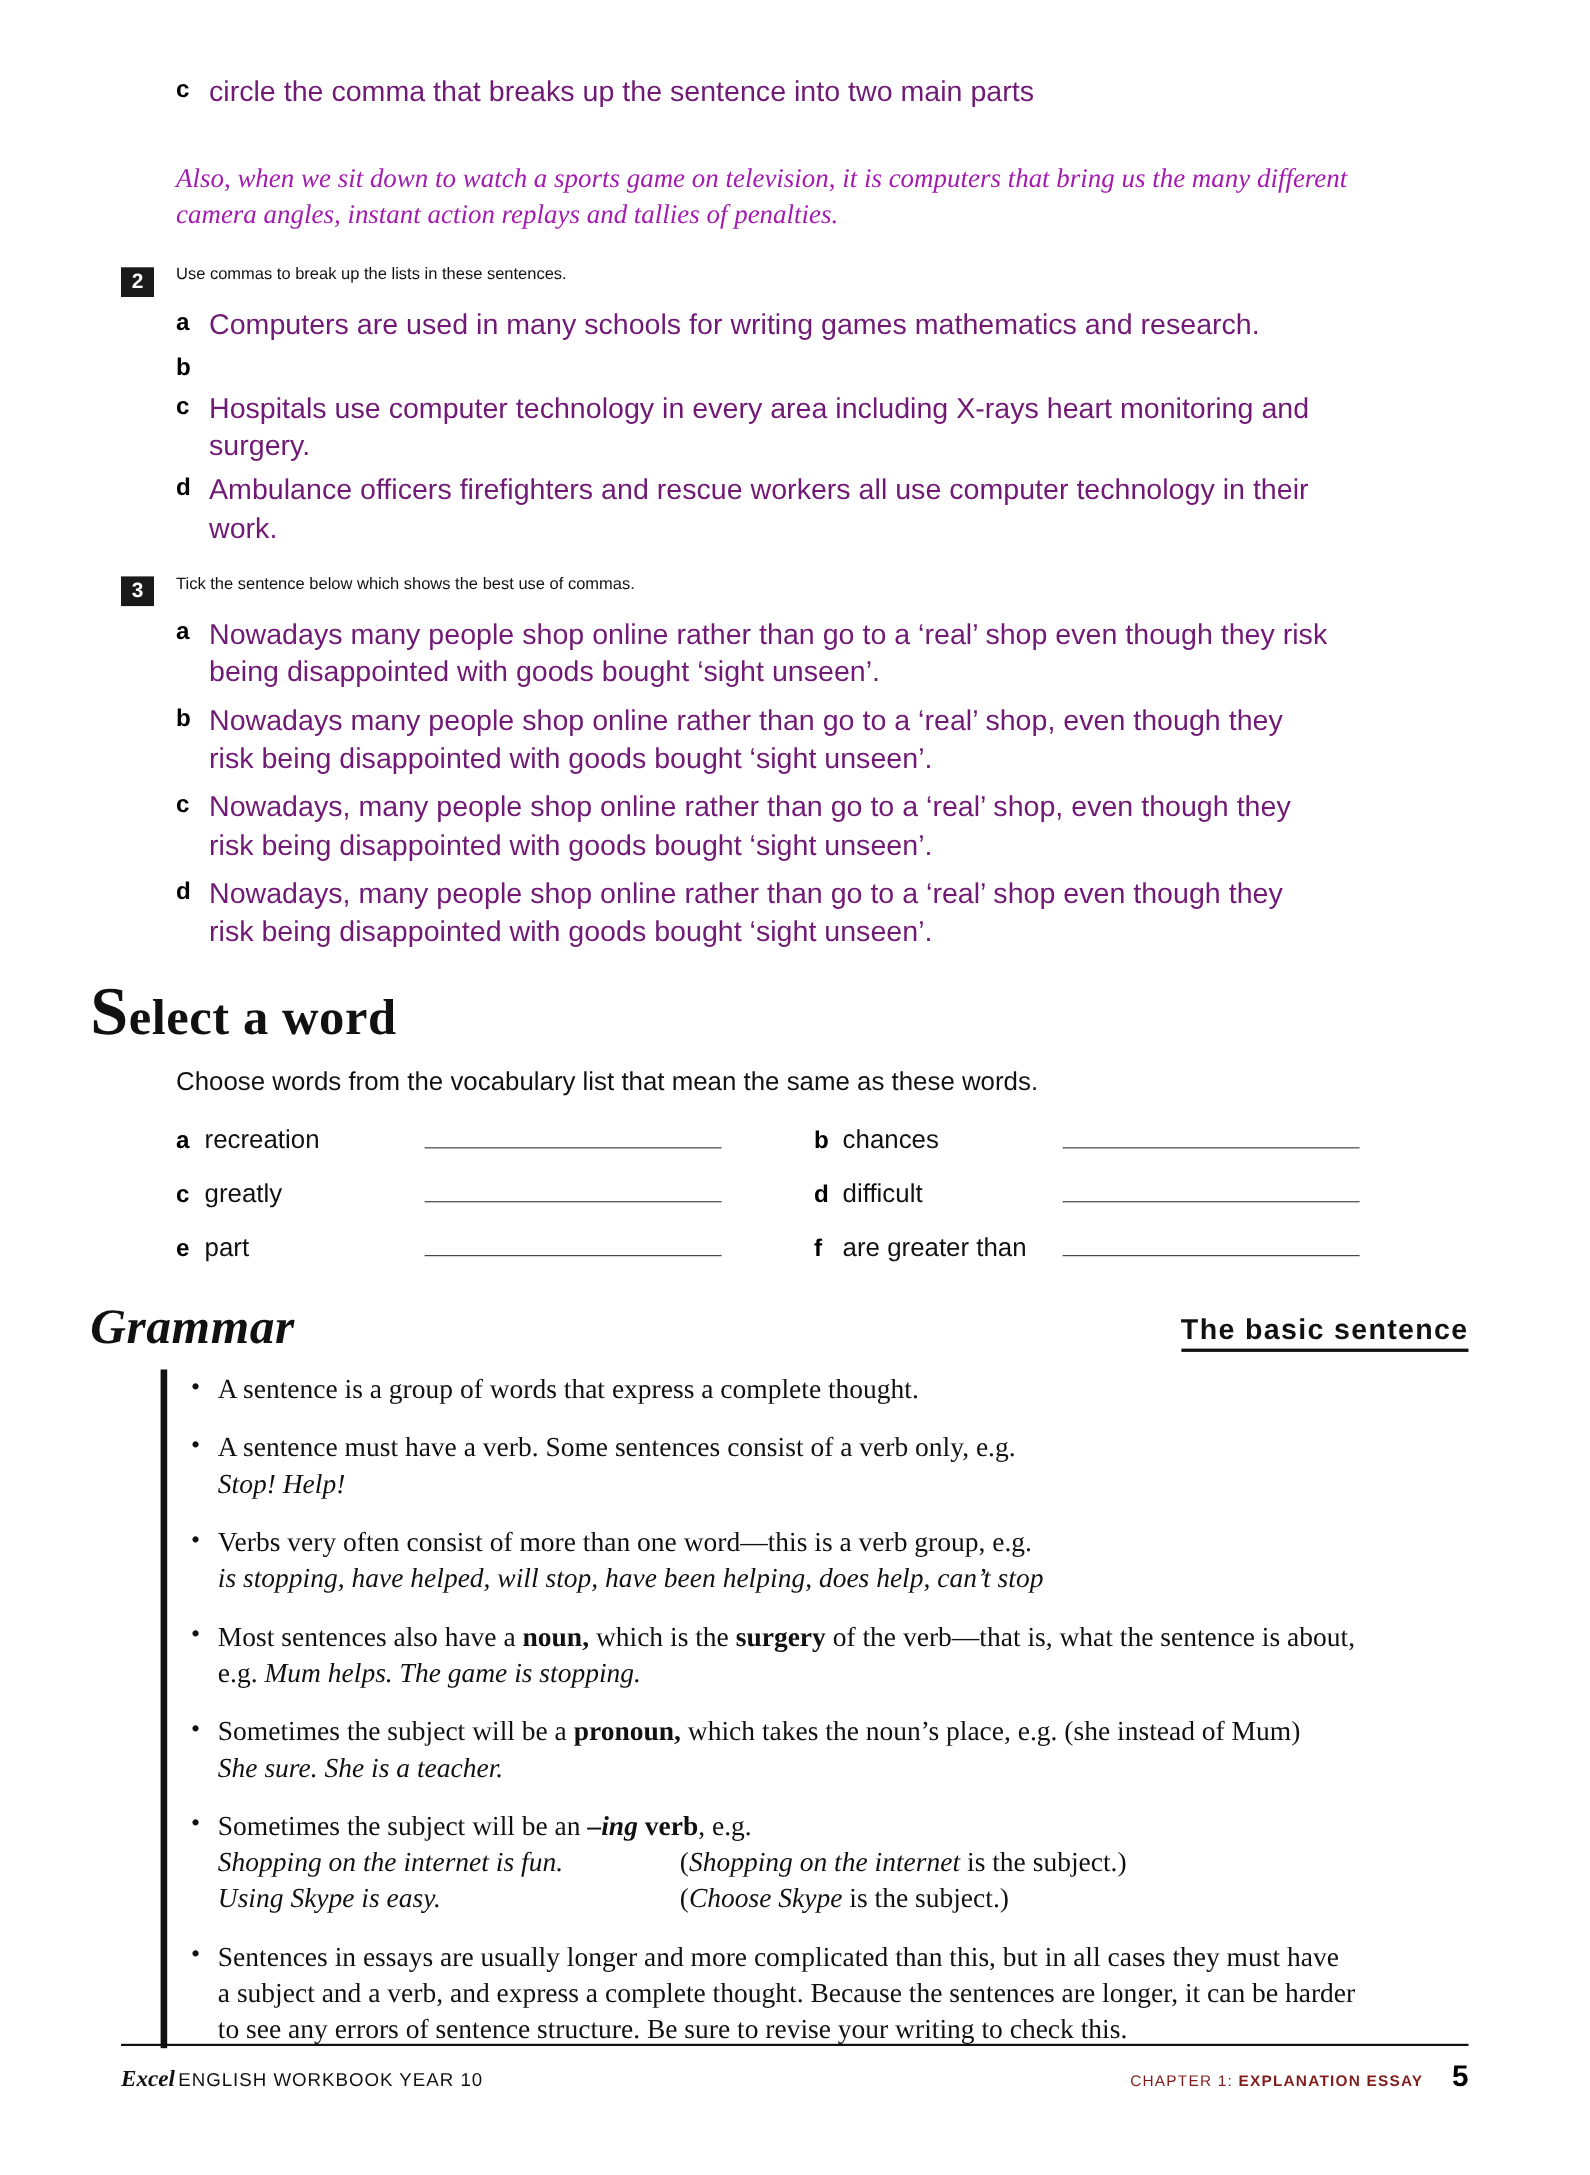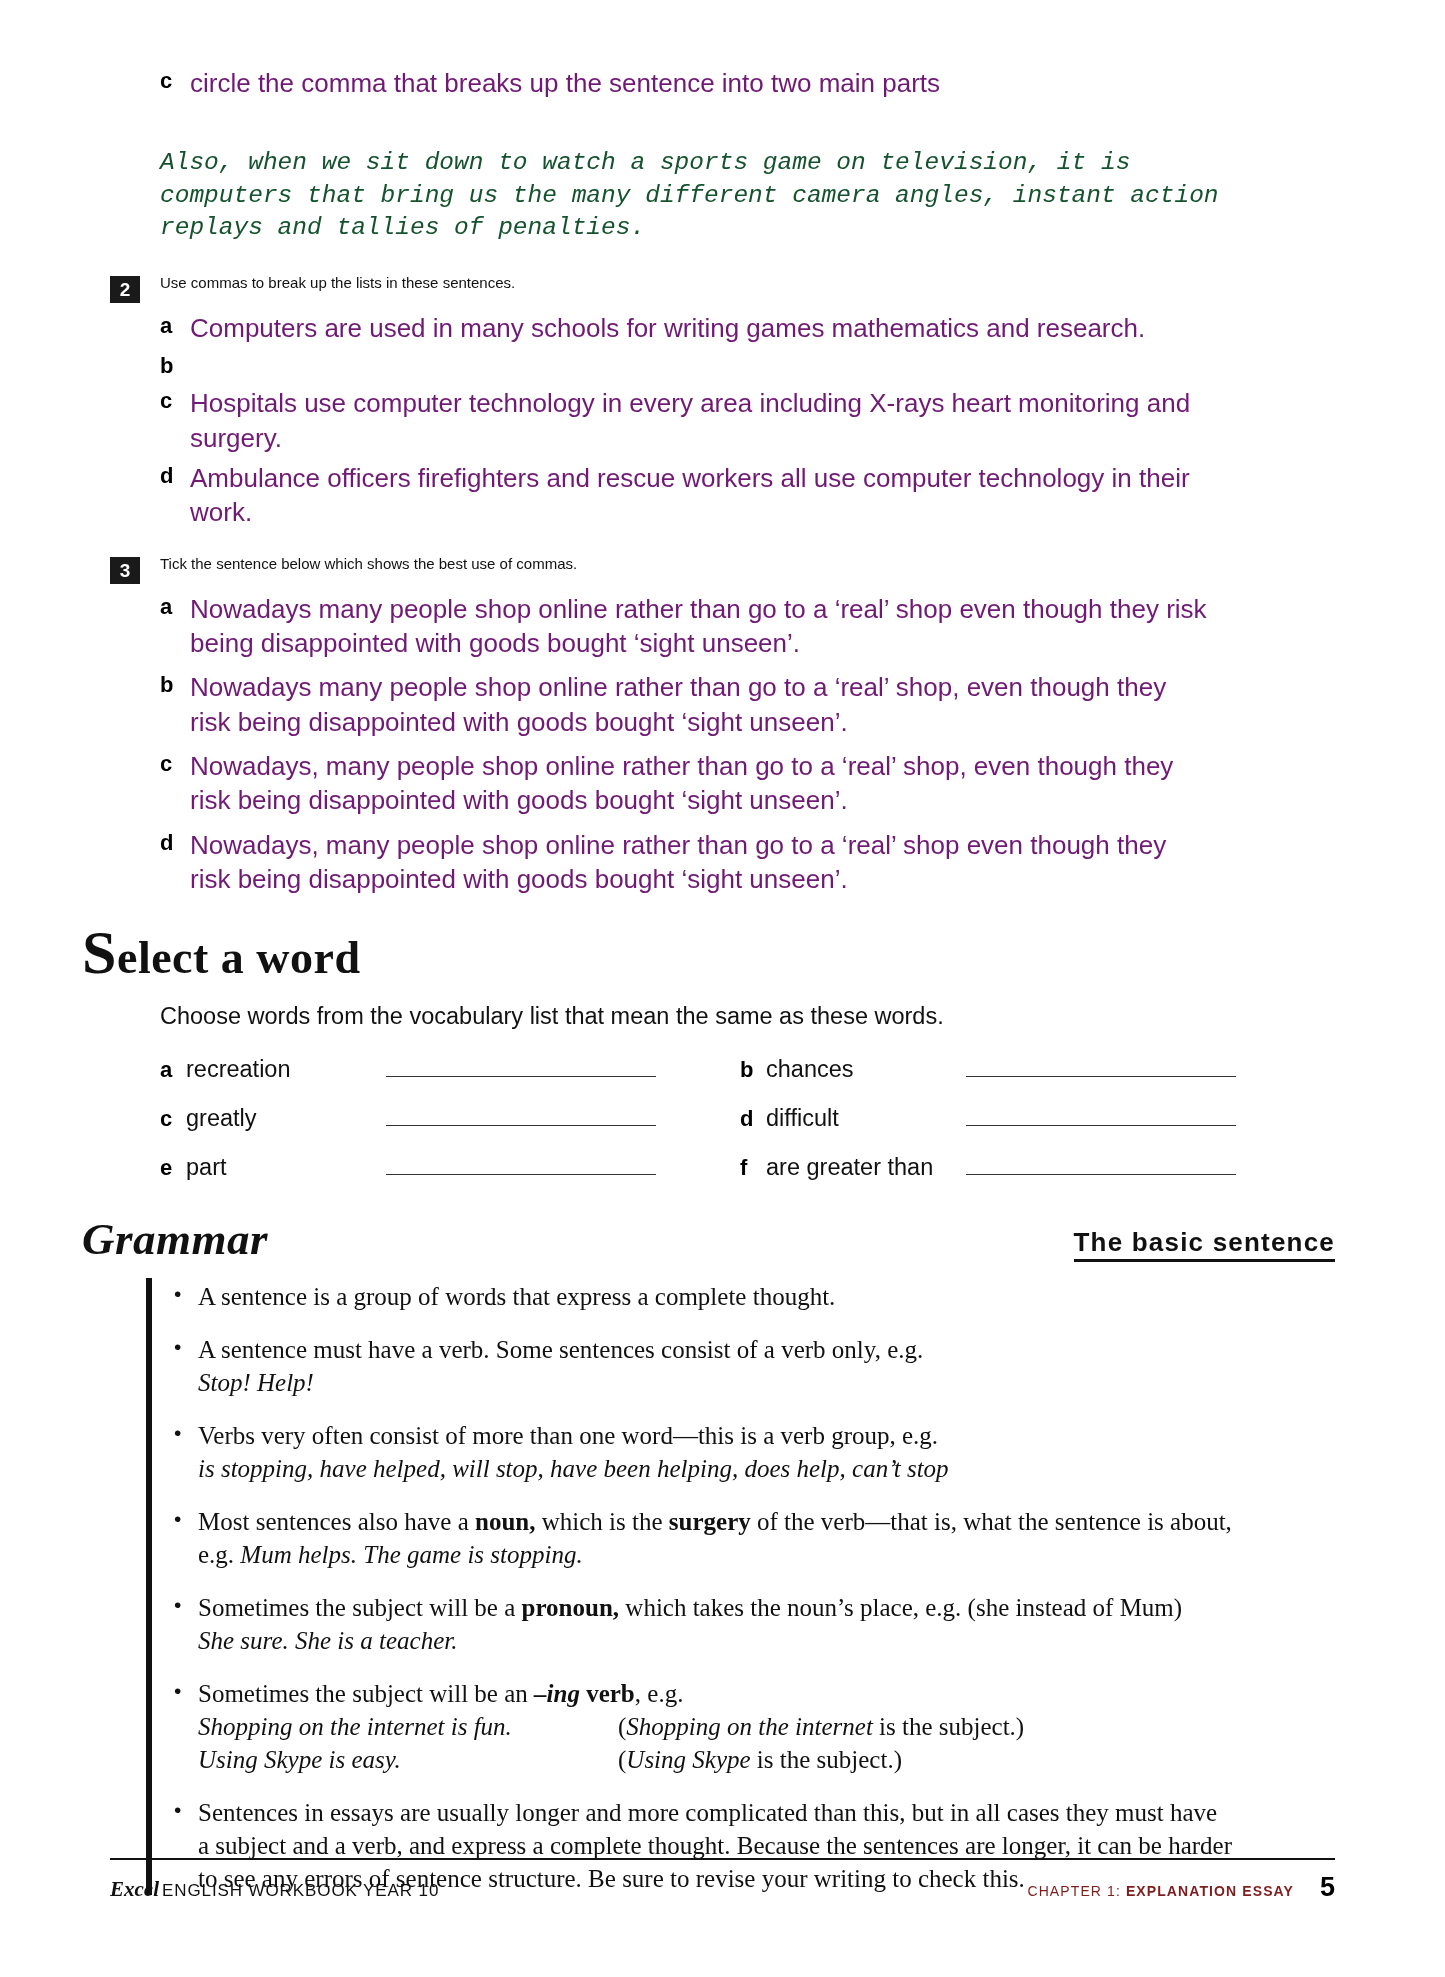--- a/index.html
+++ b/index.html
@@ -67,25 +67,25 @@
   }
   .sub-text {
     font-family: "Liberation Sans", sans-serif;
     font-size: 26px;
     line-height: 1.32;
     color: #701a75;
     max-width: 1020px;
   }
 
   .quote-italic {
-    font-family: Liberation Mono, monospace;
+    font-family: Liberation Serif, serif;
     font-style: italic;
     font-size: 24.5px;
     line-height: 1.33;
-    color: #14532d;
+    color: #a21caf;
     max-width: 1090px;
     margin-top: 47px;
   }
 
   
   .head-select {
     font-family: "Liberation Serif", serif;
     font-weight: bold;
     font-size: 46px;
     letter-spacing: 0.5px;
@@ -414,21 +414,21 @@
           <div class="g-bullet">•</div>
           <div class="g-text">
             <span>Sometimes the subject will be an </span><b><i>–ing</i></b><b> verb</b><span>, e.g.</span>
             <div class="two-col-ex">
               <div class="ex-line">
                 <div class="ex-left">Shopping on the internet is fun.</div>
                 <div class="ex-right"><span>(</span><i>Shopping on the internet</i><span> is the subject.)</span></div>
               </div>
               <div class="ex-line">
                 <div class="ex-left">Using Skype is easy.</div>
-                <div class="ex-right"><span>(</span><i>Using Skype</i><span> is the subject.)</span></div>
+                <div class="ex-right"><span>(</span><i>Choose Skype</i><span> is the subject.)</span></div>
               </div>
             </div>
           </div>
         </div>
 
         <div class="g-item" style="margin-bottom:0;">
           <div class="g-bullet">•</div>
           <div class="g-text">Sentences in essays are usually longer and more complicated than this, but in all cases they must have a subject and a verb, and express a complete thought. Because the sentences are longer, it can be harder to see any errors of sentence structure. Be sure to revise your writing to check this.</div>
         </div>
 

